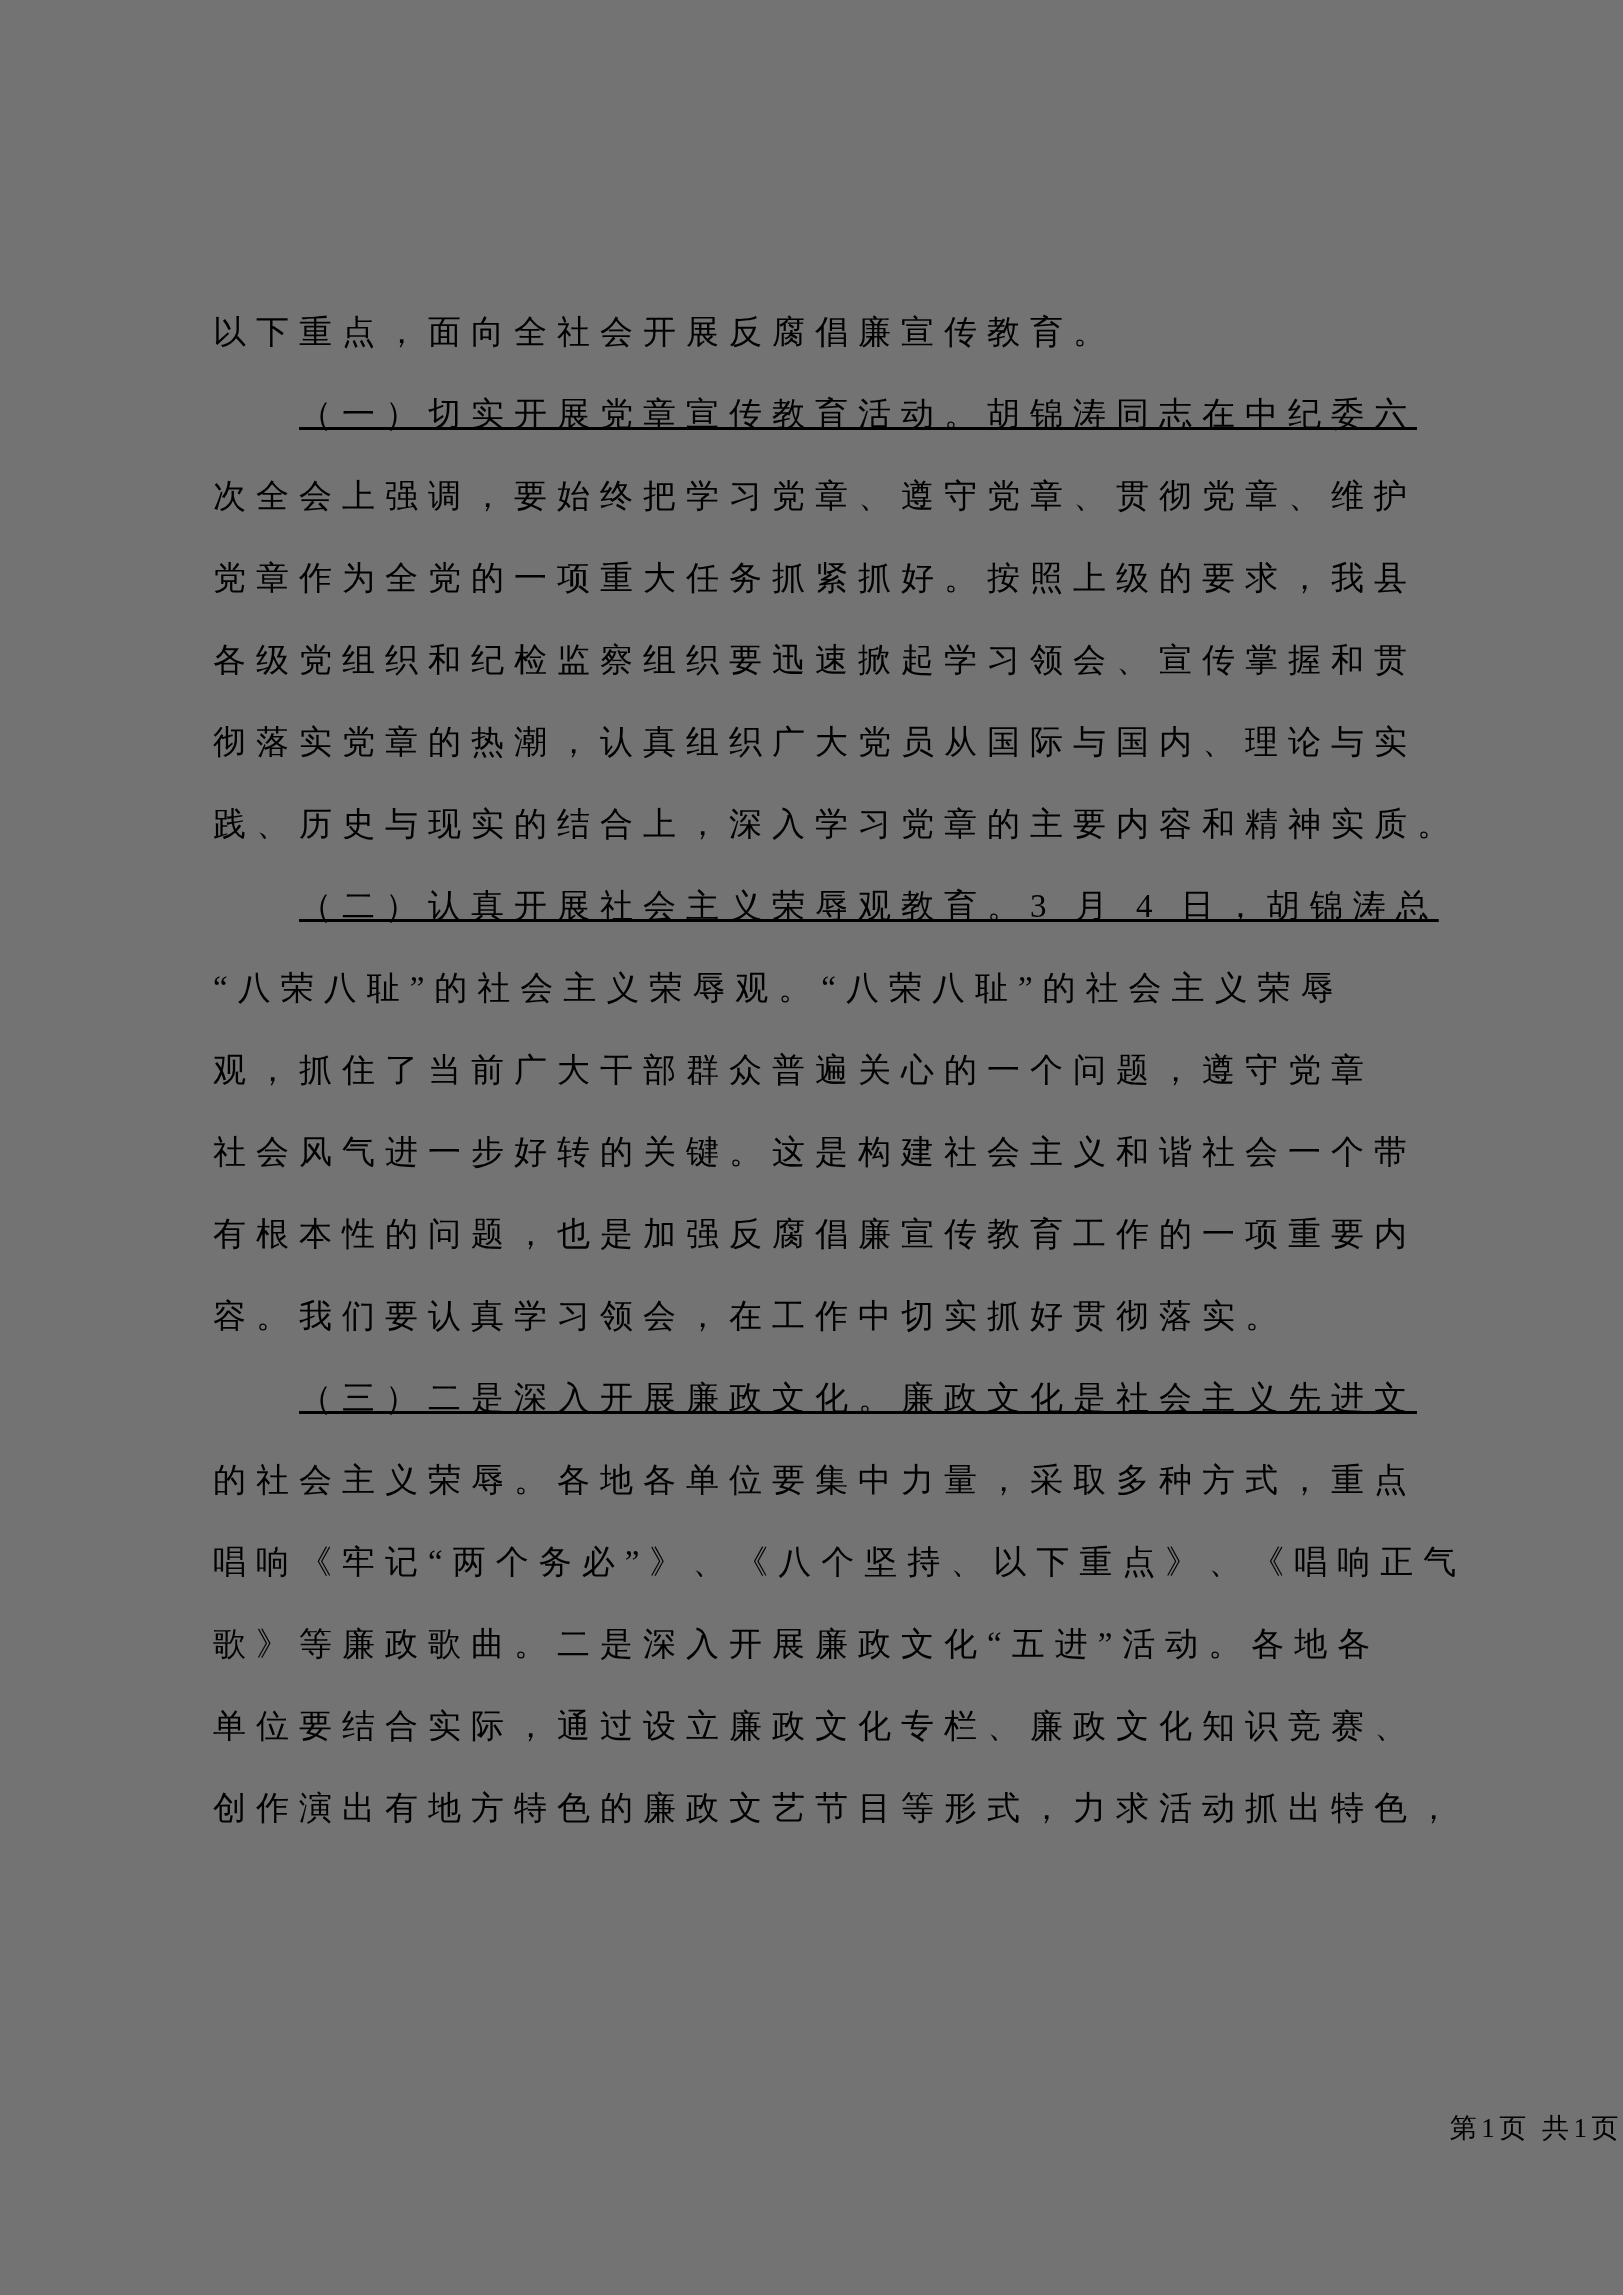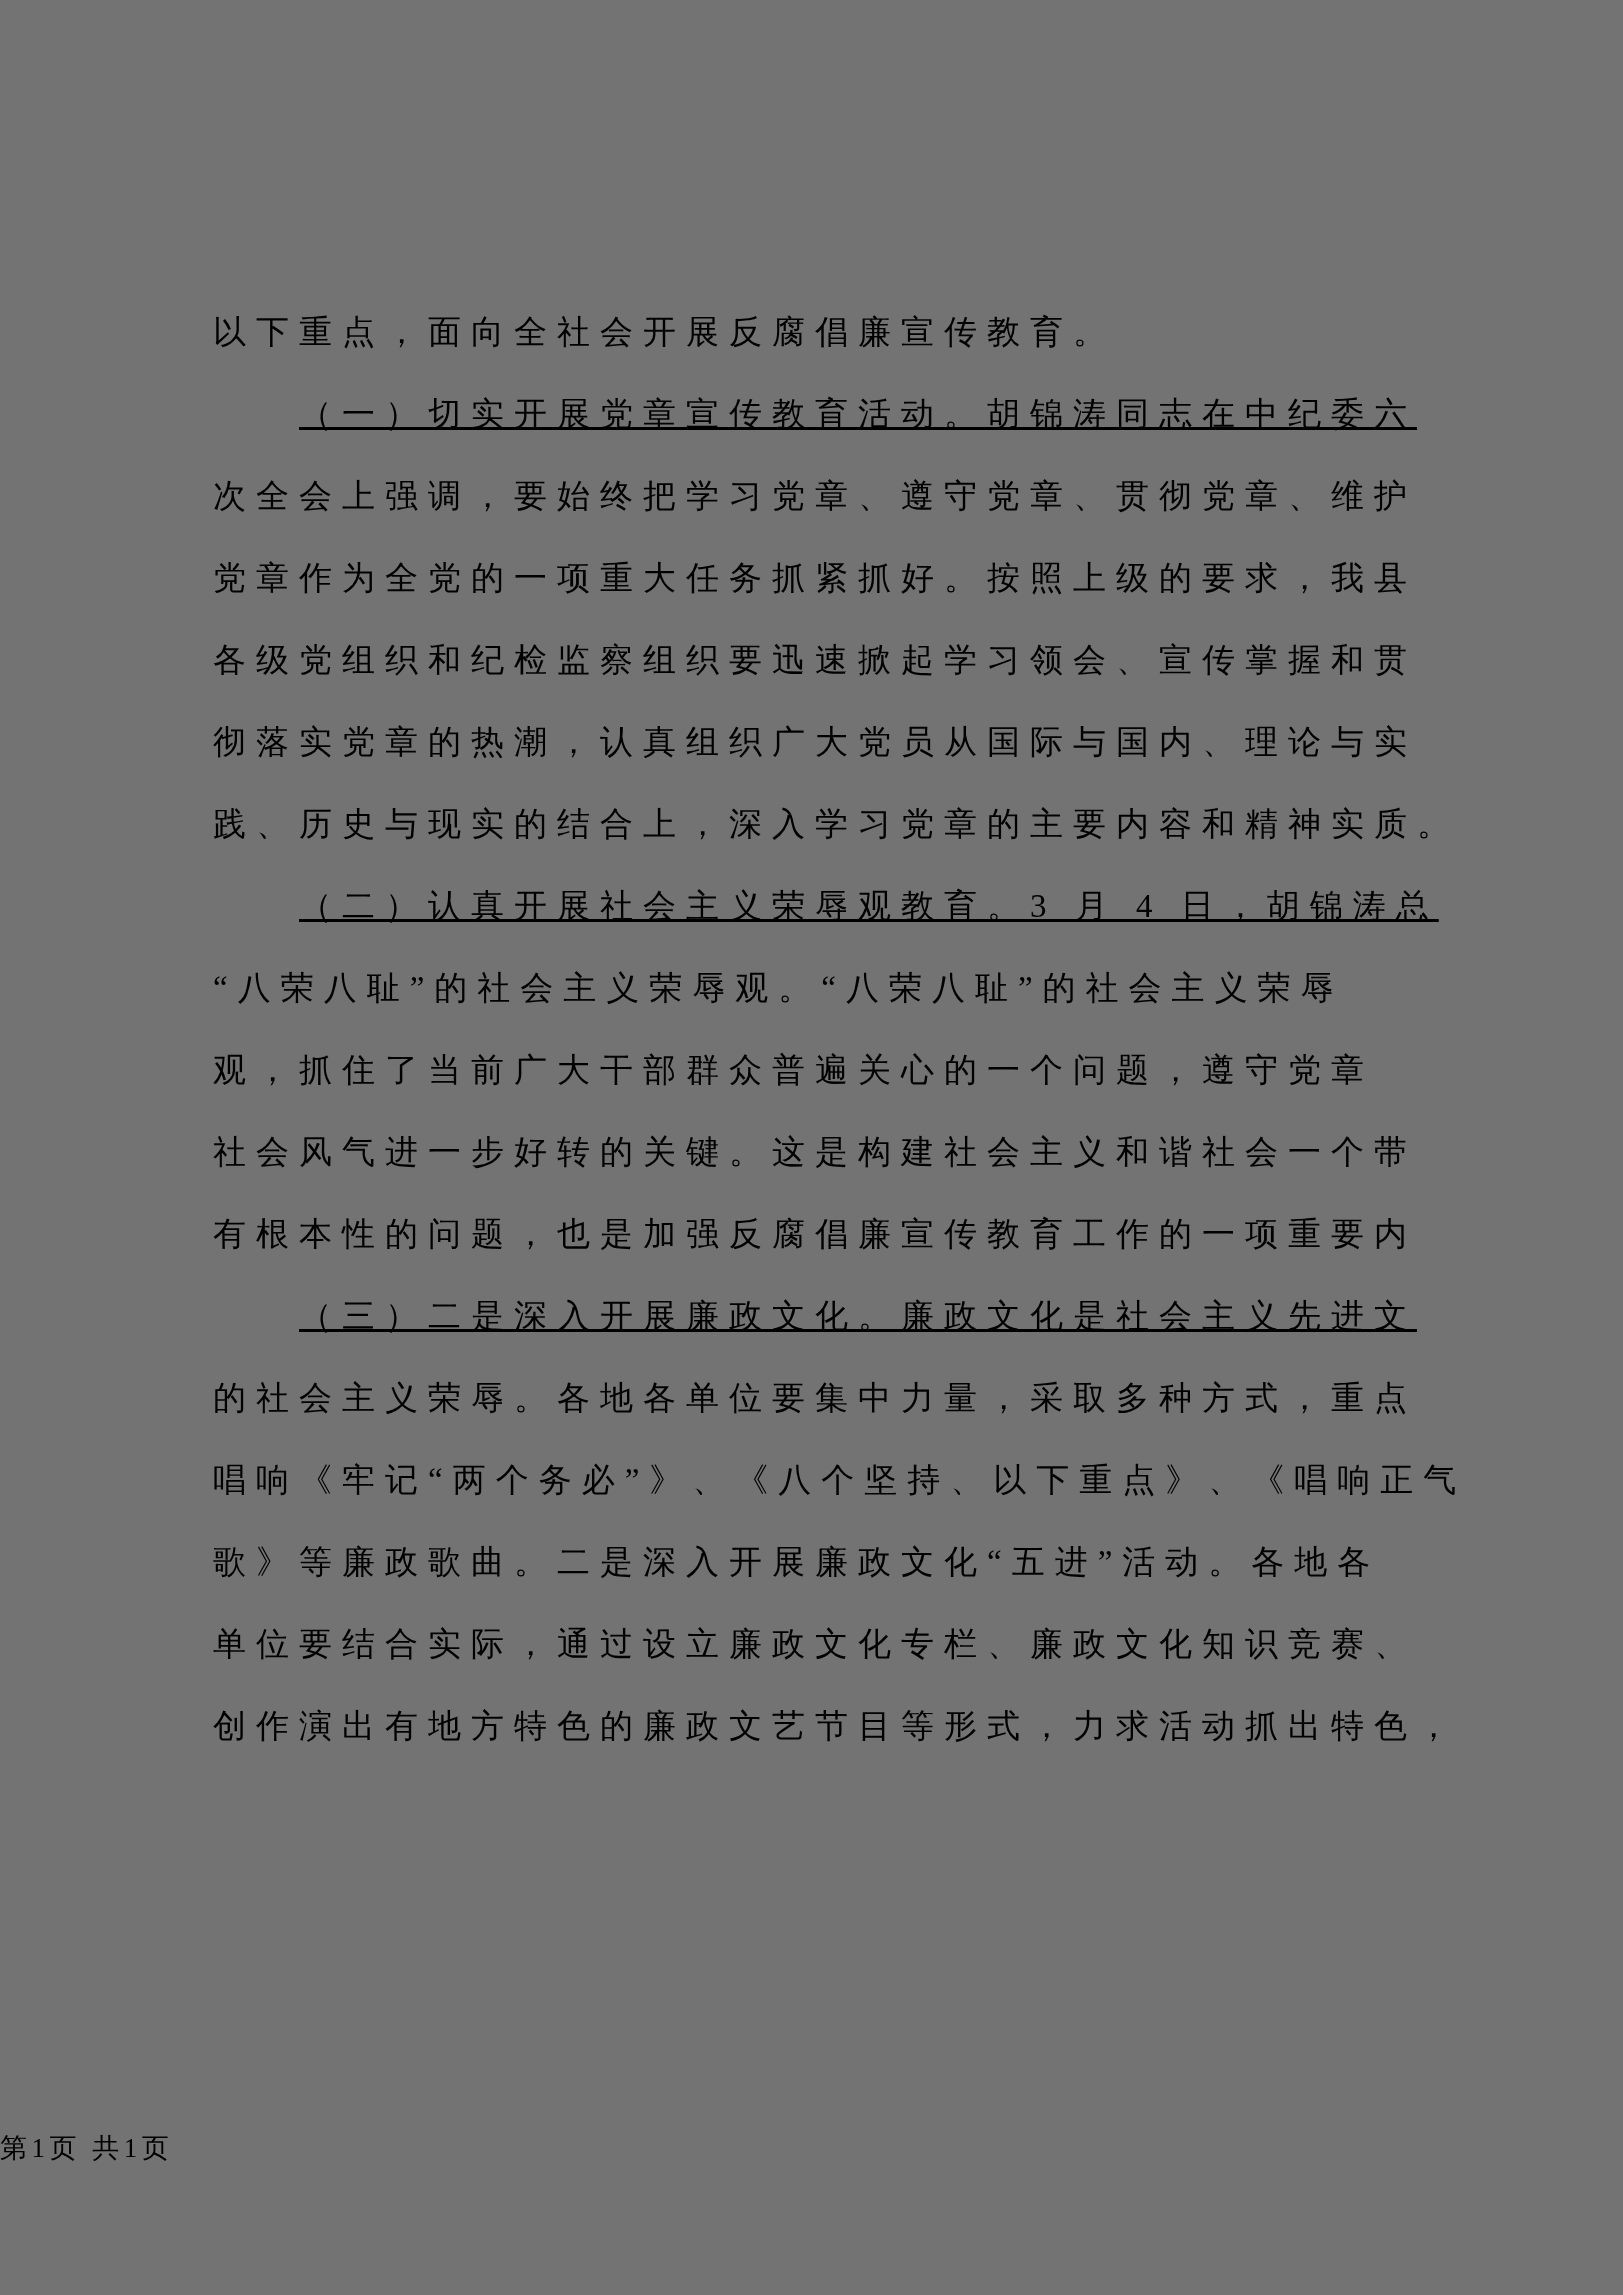--- a/index.html
+++ b/index.html
@@ -35,46 +35,46 @@
     }
     .line.indent {
       text-indent: 86px;
       text-decoration: underline;
     }
     .footer {
       position: absolute;
       left: 0;
       top: 2106px;
       width: 100%;
-      text-align: left;
+      text-align: right;
       font-size: 27px;
       line-height: 45px;
       letter-spacing: 4.5px;
       color: #000000;
-      margin-top: 20px;
     }
   </style>
 </head>
 <body>
 
 <div class="page">
 
   <div class="text-block">
     <div class="line">以下重点，面向全社会开展反腐倡廉宣传教育。</div>
     <div class="line indent">（一）切实开展党章宣传教育活动。胡锦涛同志在中纪委六</div>
     <div class="line">次全会上强调，要始终把学习党章、遵守党章、贯彻党章、维护</div>
     <div class="line">党章作为全党的一项重大任务抓紧抓好。按照上级的要求，我县</div>
     <div class="line">各级党组织和纪检监察组织要迅速掀起学习领会、宣传掌握和贯</div>
     <div class="line">彻落实党章的热潮，认真组织广大党员从国际与国内、理论与实</div>
     <div class="line">践、历史与现实的结合上，深入学习党章的主要内容和精神实质。</div>
     <div class="line indent">（二）认真开展社会主义荣辱观教育。3 月 4 日，胡锦涛总</div>
     <div class="line">“八荣八耻”的社会主义荣辱观。“八荣八耻”的社会主义荣辱</div>
     <div class="line">观，抓住了当前广大干部群众普遍关心的一个问题，遵守党章</div>
     <div class="line">社会风气进一步好转的关键。这是构建社会主义和谐社会一个带</div>
     <div class="line">有根本性的问题，也是加强反腐倡廉宣传教育工作的一项重要内</div>
+    <div class="line">容。我们要认真学习领会，在工作中切实抓好贯彻落实。</div>
     <div class="line indent">（三）二是深入开展廉政文化。廉政文化是社会主义先进文</div>
     <div class="line">的社会主义荣辱。各地各单位要集中力量，采取多种方式，重点</div>
     <div class="line">唱响《牢记“两个务必”》、《八个坚持、以下重点》、《唱响正气</div>
     <div class="line">歌》等廉政歌曲。二是深入开展廉政文化“五进”活动。各地各</div>
     <div class="line">单位要结合实际，通过设立廉政文化专栏、廉政文化知识竞赛、</div>
     <div class="line">创作演出有地方特色的廉政文艺节目等形式，力求活动抓出特色，</div>
   </div>
 
   <div class="footer">第1页 共1页</div>
 

